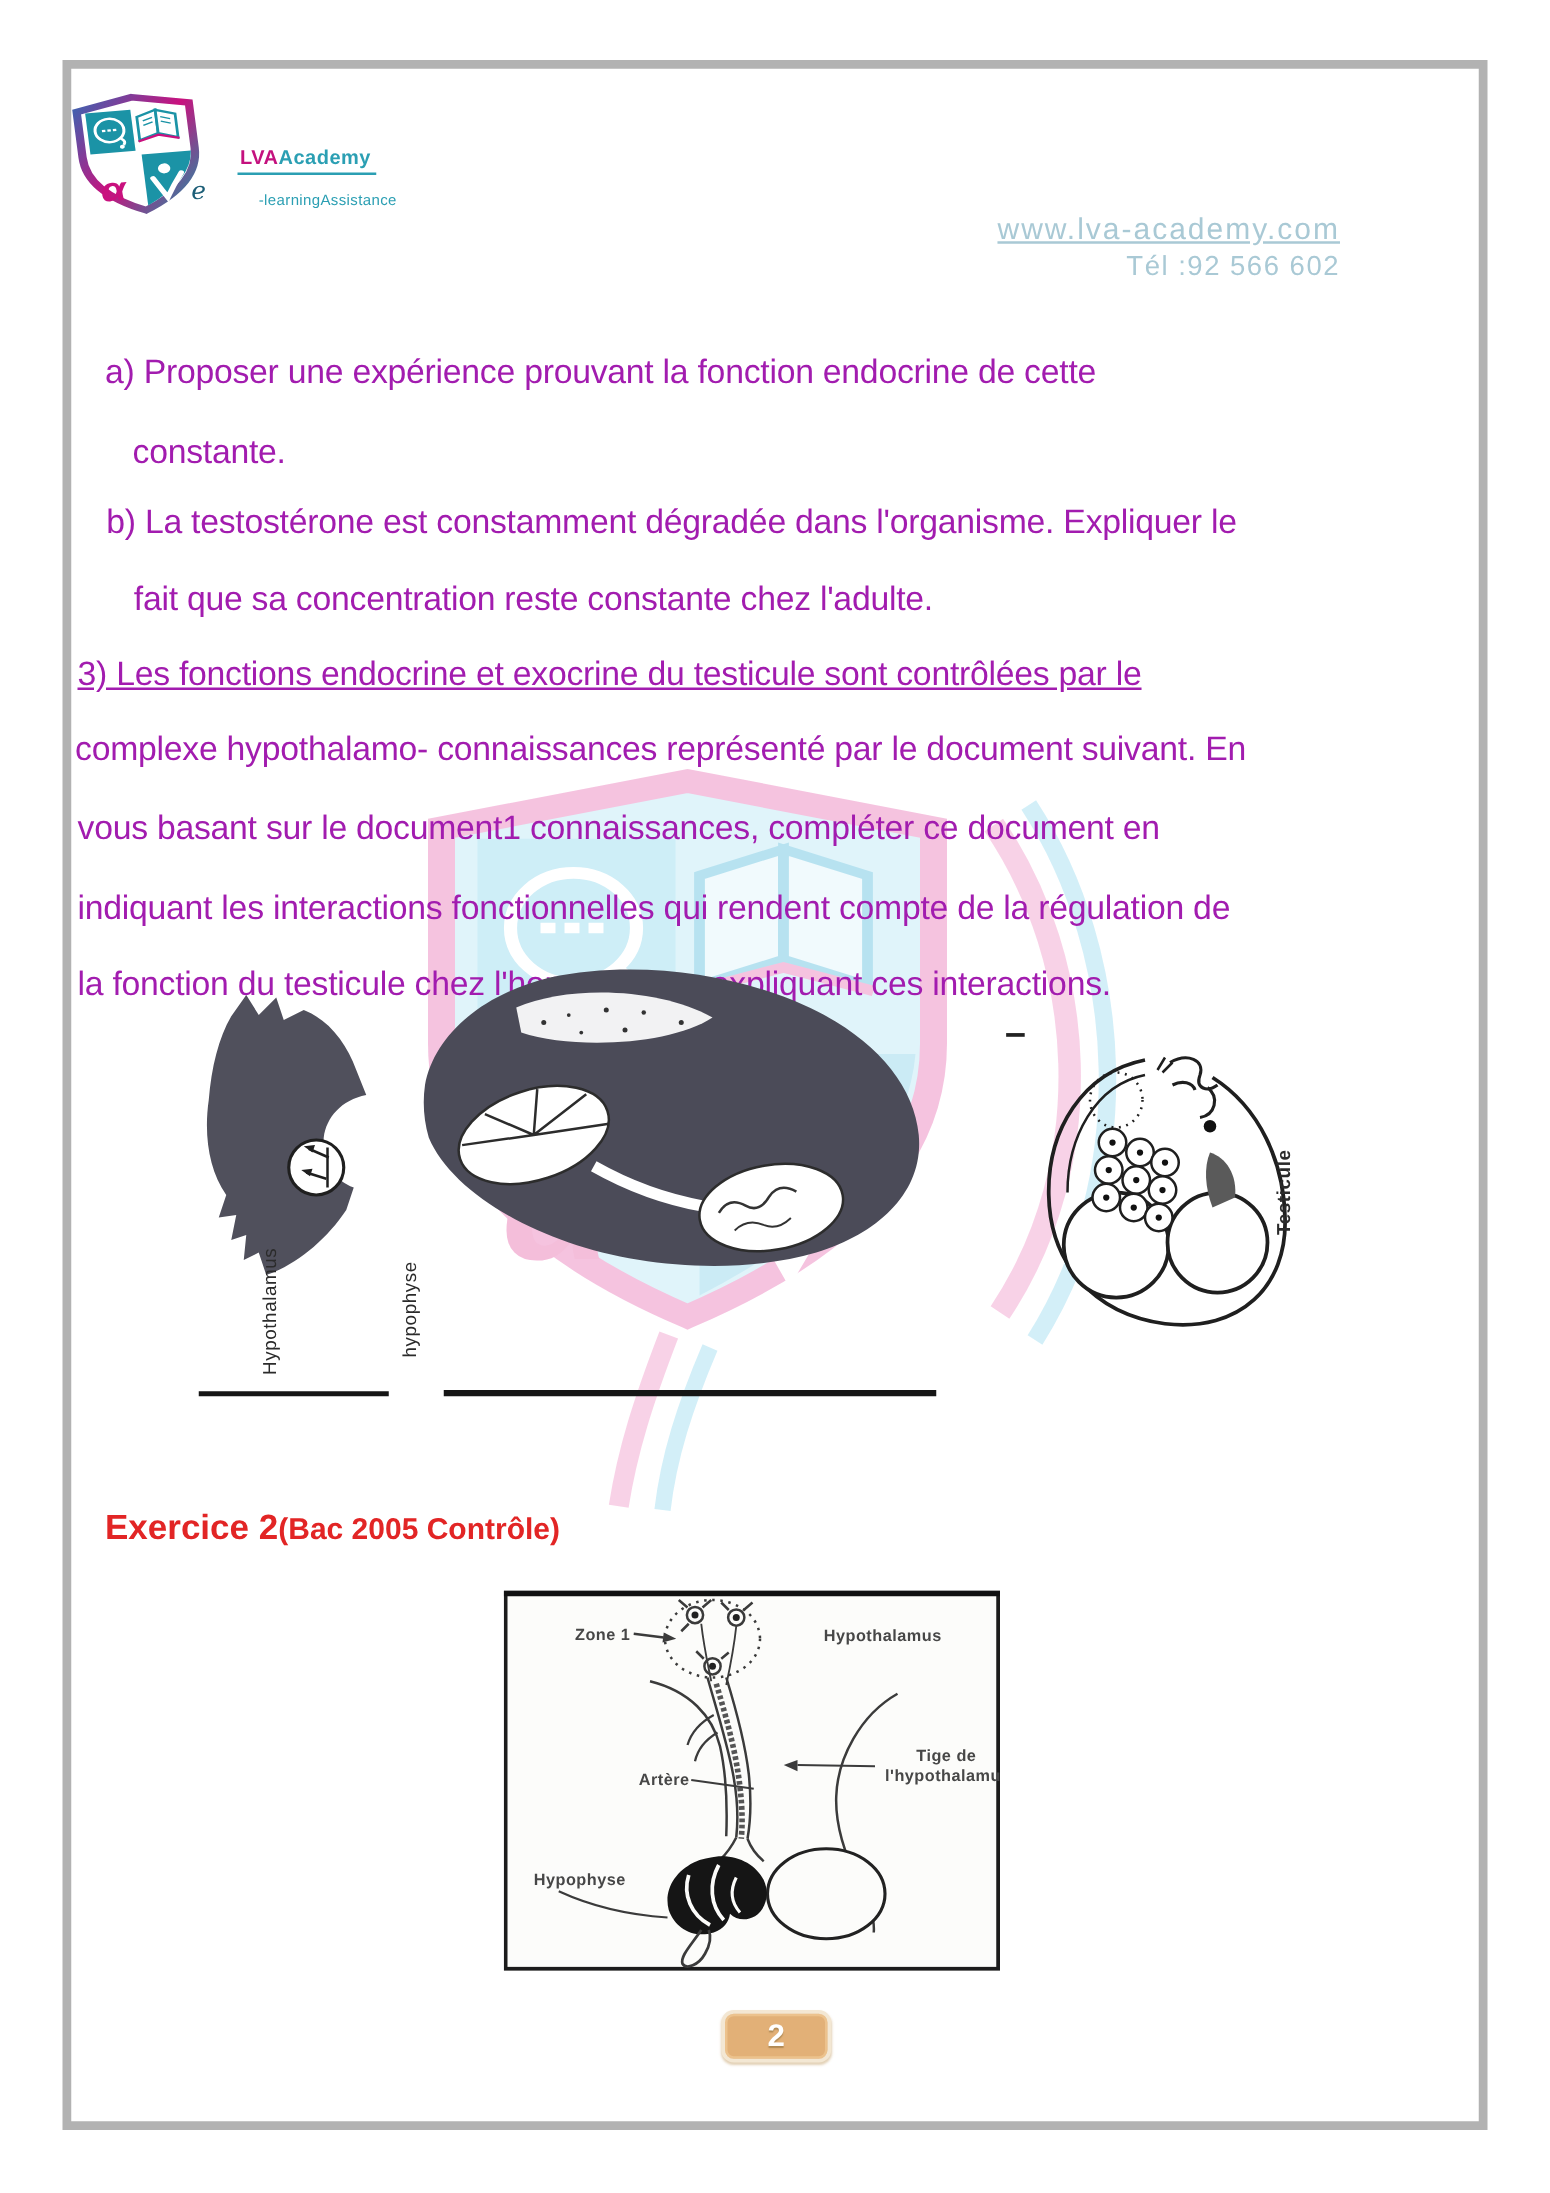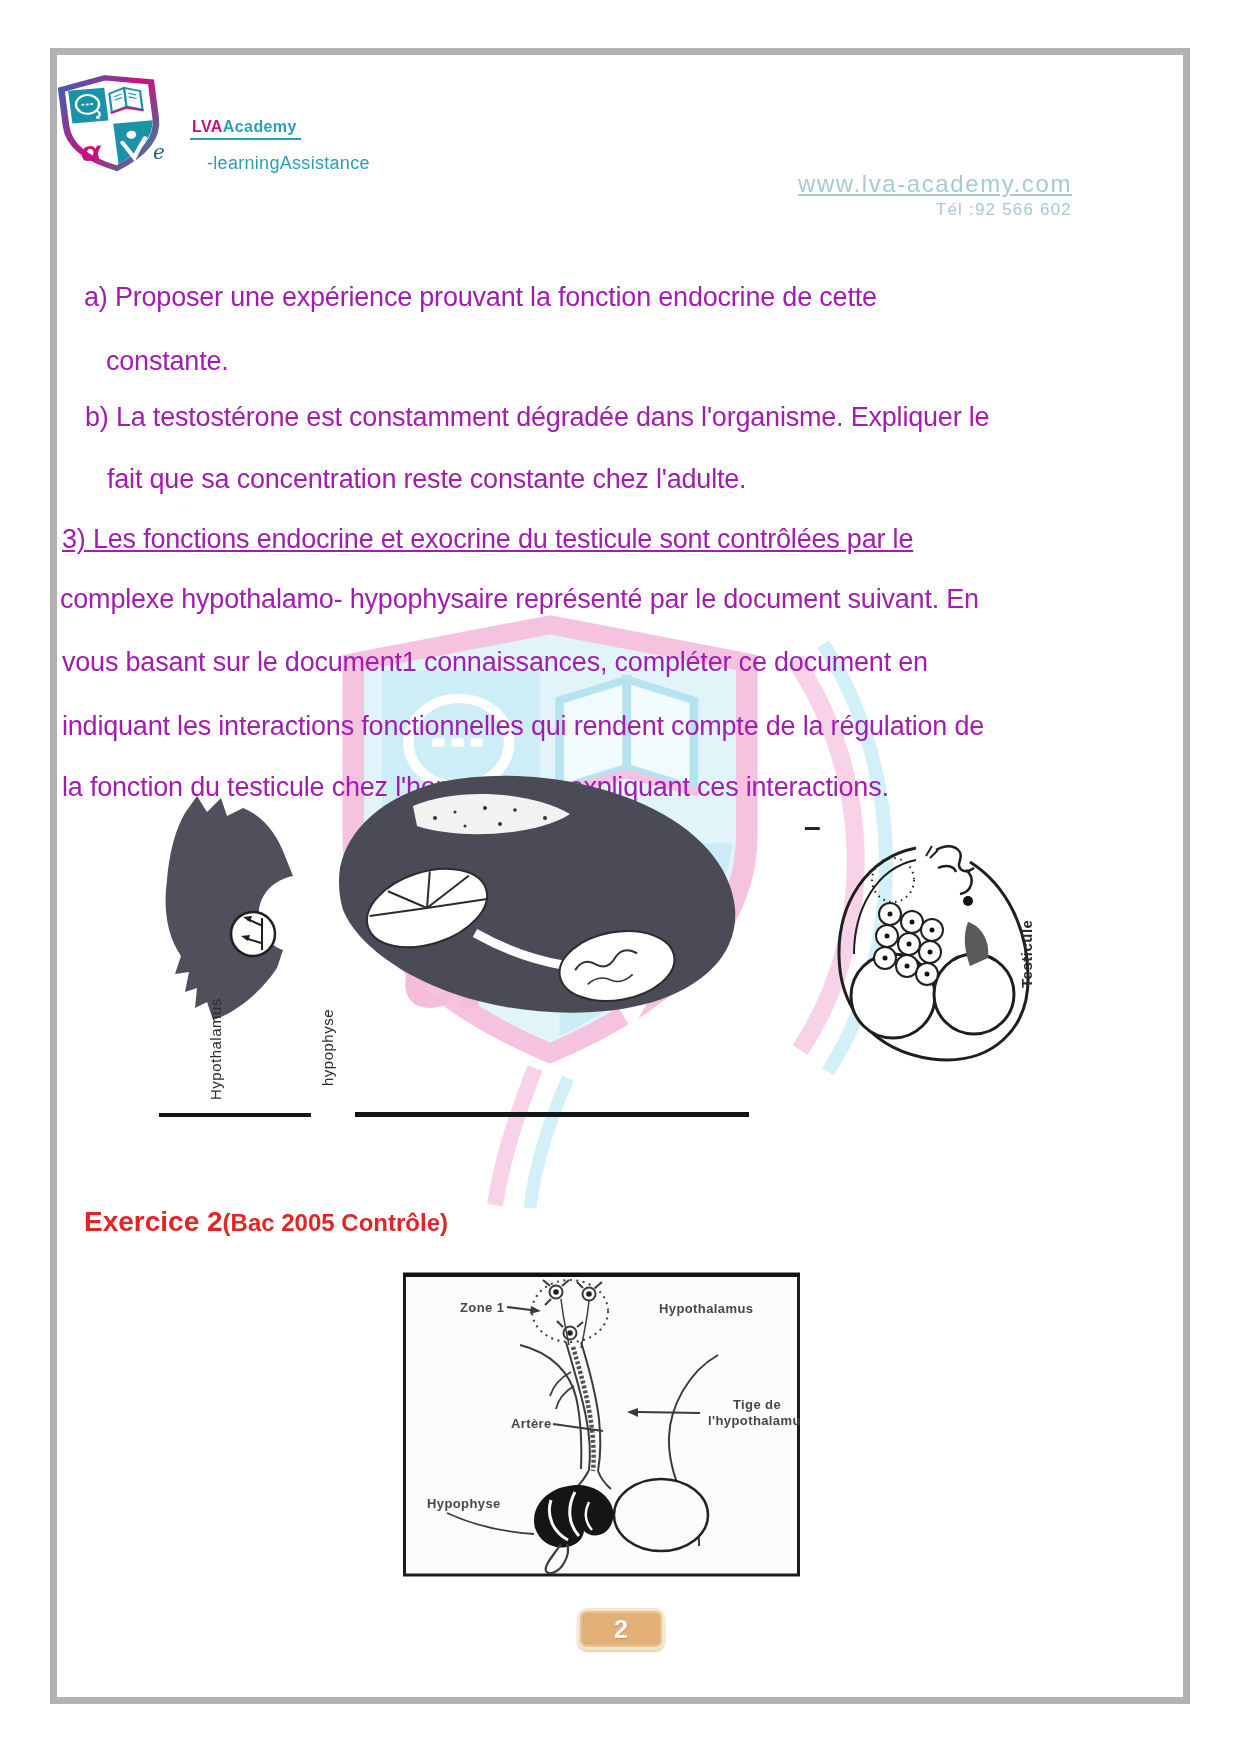--- a/index.html
+++ b/index.html
@@ -7,24 +7,24 @@
         font-family:"Liberation Sans",sans-serif;}
   .abs{position:absolute;}
   .frame{left:50px;top:48px;width:1140px;height:1656px;border:7px solid #b2b2b2;box-sizing:border-box;}
 
   
   .brand-line{left:190px;top:118px;font-size:16px;font-weight:bold;letter-spacing:.4px;
               border-bottom:2px solid #2b9fb3;padding:0 4px 2px 2px;white-space:nowrap;}
   .brand-lva{color:#c4117e;}
   .brand-academy{color:#2b9fb3;font-weight:600;}
   .e-mark{left:153px;top:140px;font-family:"DejaVu Serif",serif;font-style:italic;font-size:20px;color:#1c5e77;}
-  .tagline{left:207px;top:153px;font-size:18px;color:#2b9fb3;letter-spacing:.3px;white-space:nowrap;}
+  .tagline{left:207px;top:153px;font-size:12px;color:#2b9fb3;letter-spacing:.3px;white-space:nowrap;}
   .website{left:720px;top:170px;width:352px;text-align:right;font-size:24px;color:#a9c9d5;
            letter-spacing:1.6px;text-decoration:underline;white-space:nowrap;cursor:pointer;}
-  .phone{left:720px;top:200px;width:352px;text-align:right;font-size:17px;color:#a9c9d5;
+  .phone{left:720px;top:200px;width:352px;text-align:right;font-size:22px;color:#a9c9d5;
          letter-spacing:1.2px;white-space:nowrap;}
 
   
   .tline{position:absolute;font-size:27px;color:#a21caf;white-space:nowrap;letter-spacing:-.2px;}
 
   
   .ex2{left:84px;top:1206px;color:#e22525;font-weight:bold;white-space:nowrap;}
   .ex2 .t{font-size:28px;}
   .ex2 .s{font-size:24px;}
 
@@ -114,21 +114,21 @@
   <div class="abs tagline">-learningAssistance</div>
 
   <div class="abs website">www.lva-academy.com</div>
   <div class="abs phone">Tél :92 566 602</div>
 
   <div class="tline" style="left:84px;top:282px;">a) Proposer une expérience prouvant la fonction endocrine de cette</div>
   <div class="tline" style="left:106px;top:346px;">constante.</div>
   <div class="tline" style="left:107px;top:464px;">fait que sa concentration reste constante chez l'adulte.</div>
   <div class="tline" style="left:85px;top:402px;">b) La testostérone est constamment dégradée dans l'organisme. Expliquer le</div>
   <div class="tline" style="left:62px;top:524px;text-decoration:underline;">3) Les fonctions endocrine et exocrine du testicule sont contrôlées par le</div>
-  <div class="tline" style="left:60px;top:584px;">complexe hypothalamo- hypophysaire représenté par le document suivant. En</div>
+  <div class="tline" style="left:60px;top:584px;">complexe hypothalamo- connaissances représenté par le document suivant. En</div>
   <div class="tline" style="left:62px;top:647px;">vous basant sur le document1 connaissances, compléter ce document en</div>
   <div class="tline" style="left:62px;top:711px;">indiquant les interactions fonctionnelles qui rendent compte de la régulation de</div>
   <div class="tline" style="left:62px;top:772px;">la fonction du testicule chez l'homme et en expliquant ces interactions.</div>
 
   <div class="abs dash-mark">–</div>
 
   <svg class="abs" style="left:155px;top:768px;" width="605" height="360" viewBox="0 0 605 360">
     <g>
       <path d="M30 45 L42 28 L52 44 L66 30 L72 48 L88 40 C108 48 122 66 130 88 L138 108
                C118 112 106 126 104 142 C102 162 112 176 128 182 L122 200

